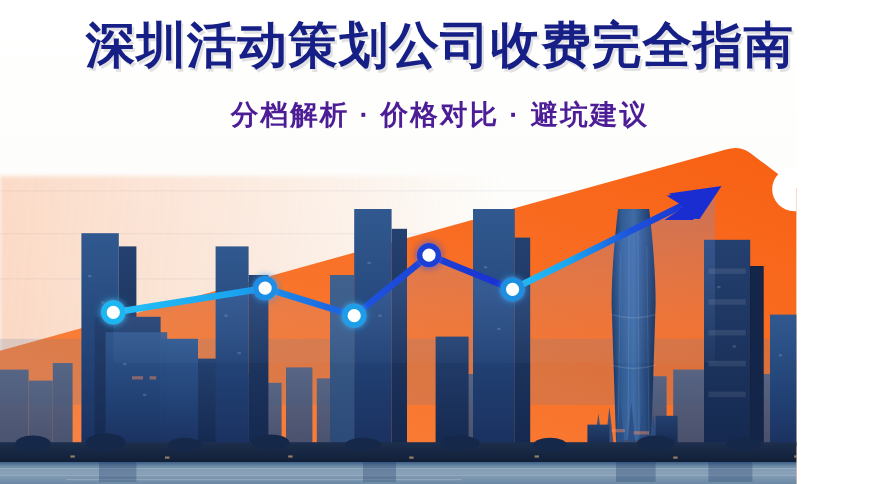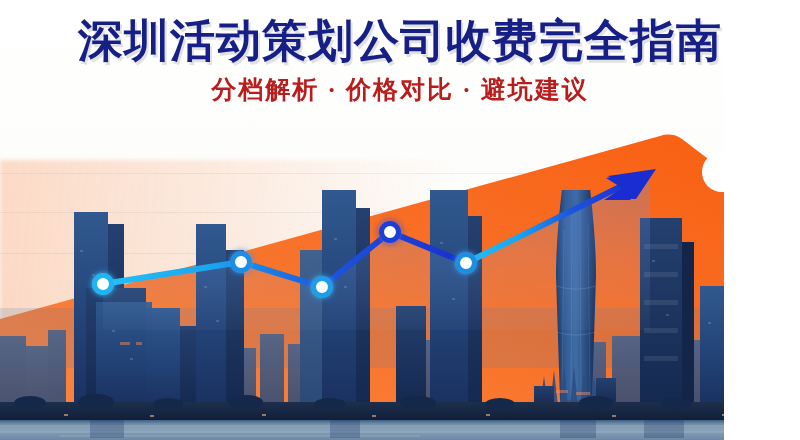--- a/index.html
+++ b/index.html
@@ -53,25 +53,25 @@
     font-family:"Liberation Sans","DejaVu Sans",sans-serif;
     font-weight:bold;
     font-size:45px;
     line-height:1.12;
     color:#161f86;
     letter-spacing:1px;
     text-shadow:2px 3px 0 rgba(160,160,170,.30);
     white-space:nowrap;
   }
   .subhead{
-    margin-top:7px;
-    font-family:Liberation Serif, serif;
+    margin-top:22px;
+    font-family:Liberation Sans, sans-serif;
     font-weight:bold;
     font-size:25px;
-    color:#b91c1c;
+    color:#4c1d95;
     letter-spacing:2px;
     white-space:nowrap;
   }
 </style>
 </head>
 <body>
 
 <div id="banner">
 
   <div class="layer sky-wash"></div>

